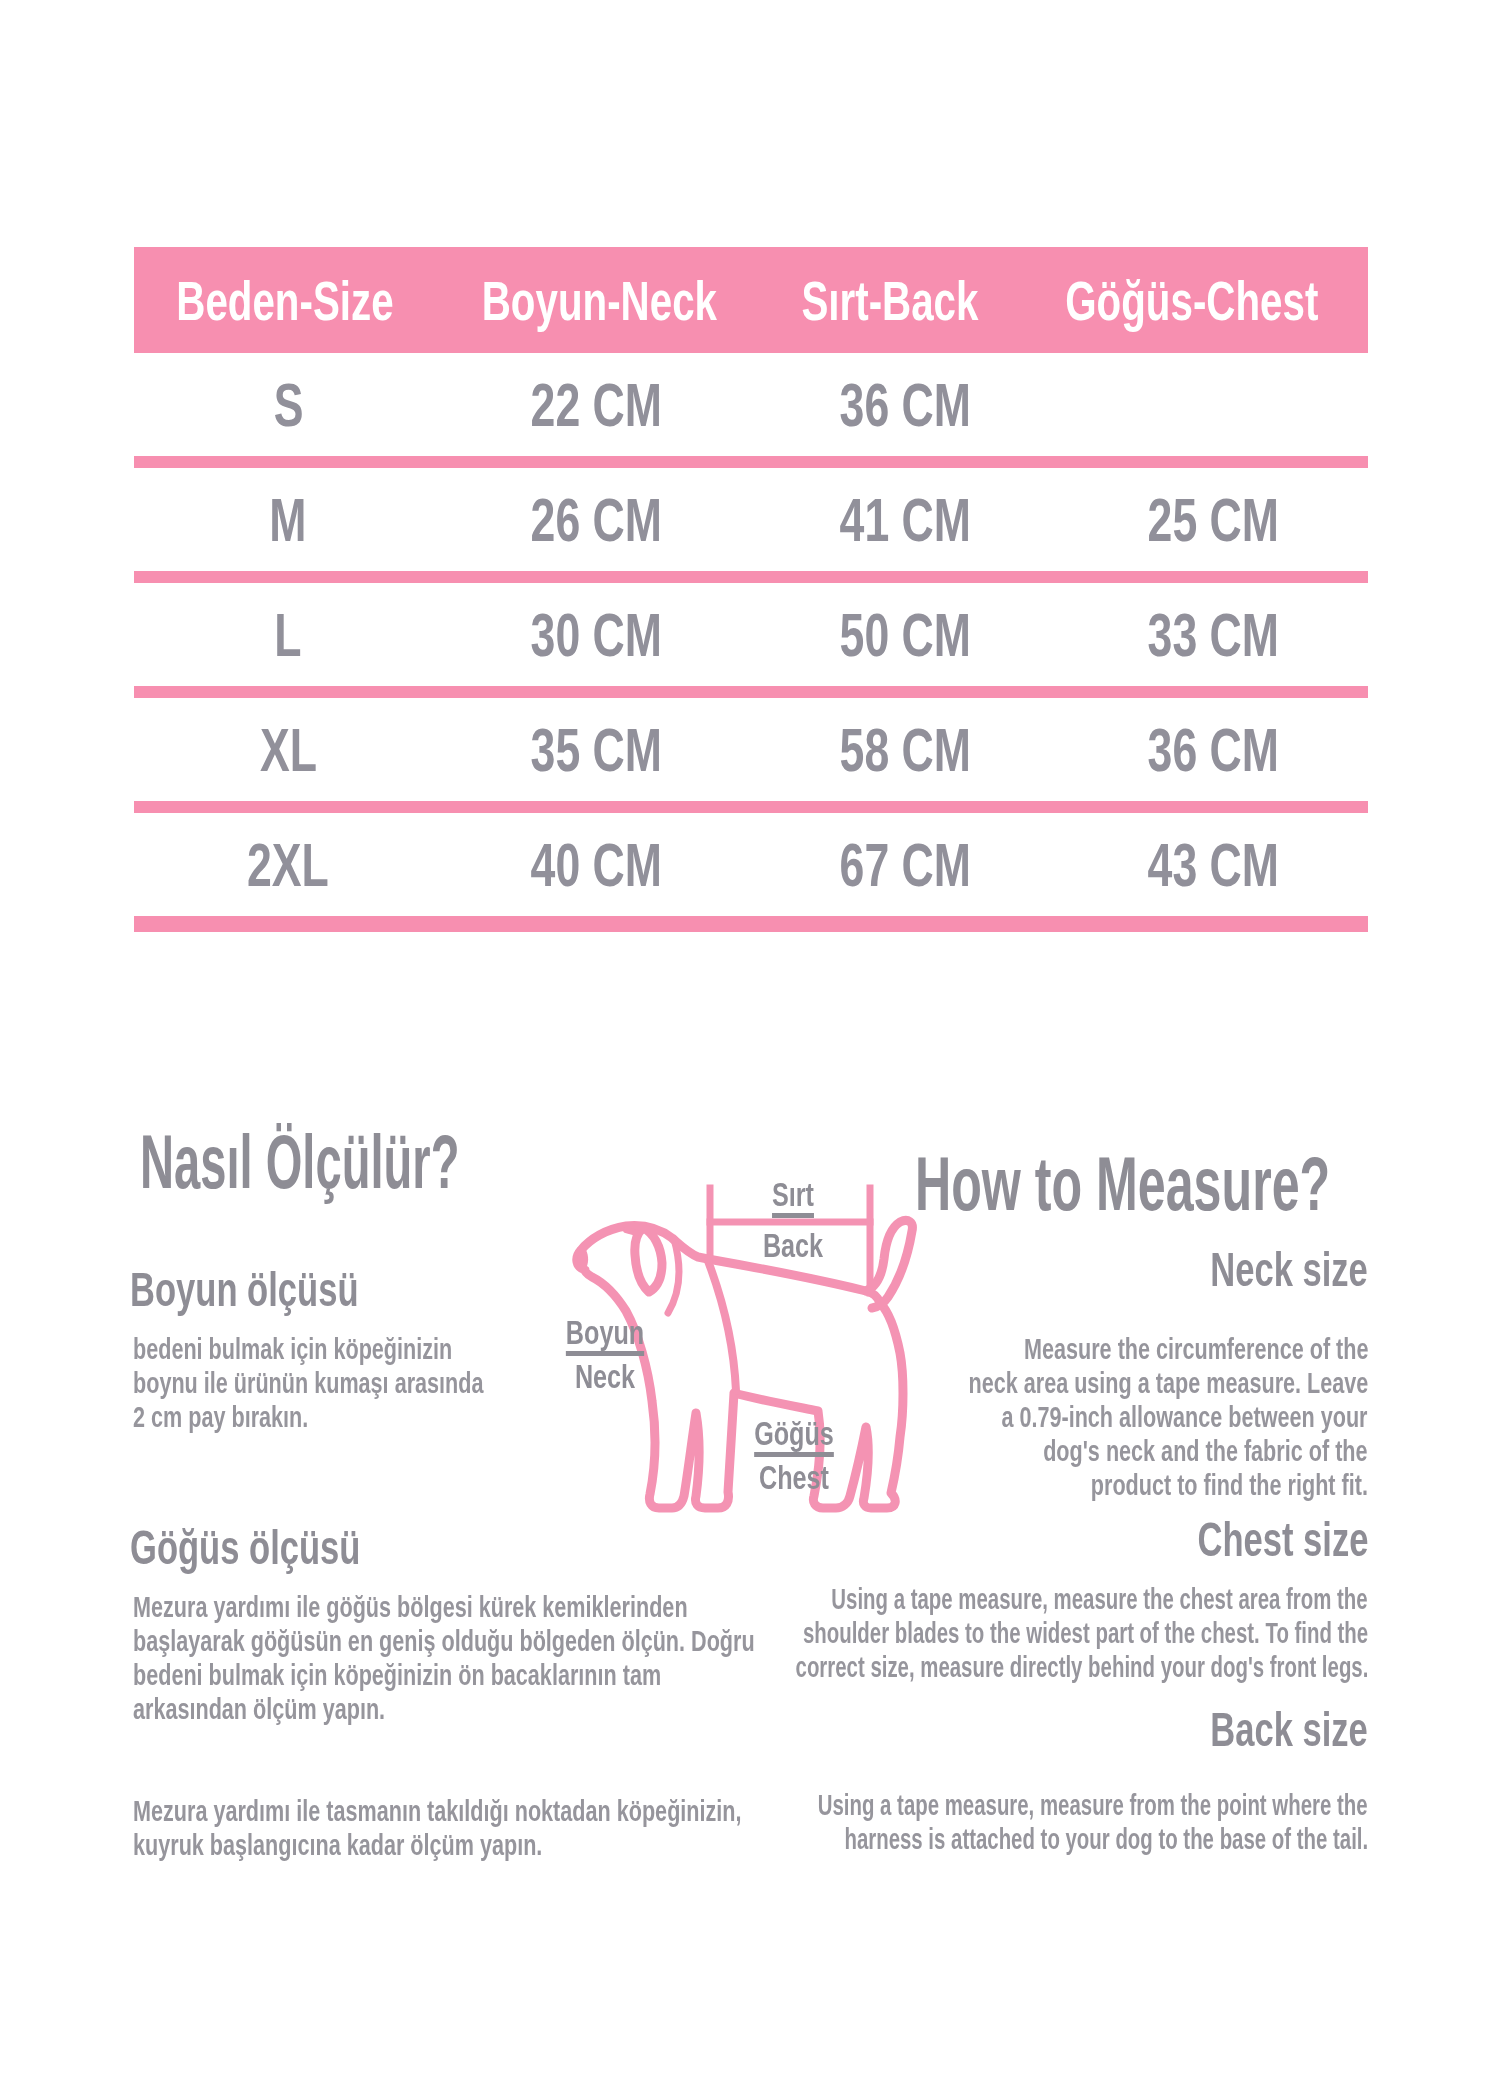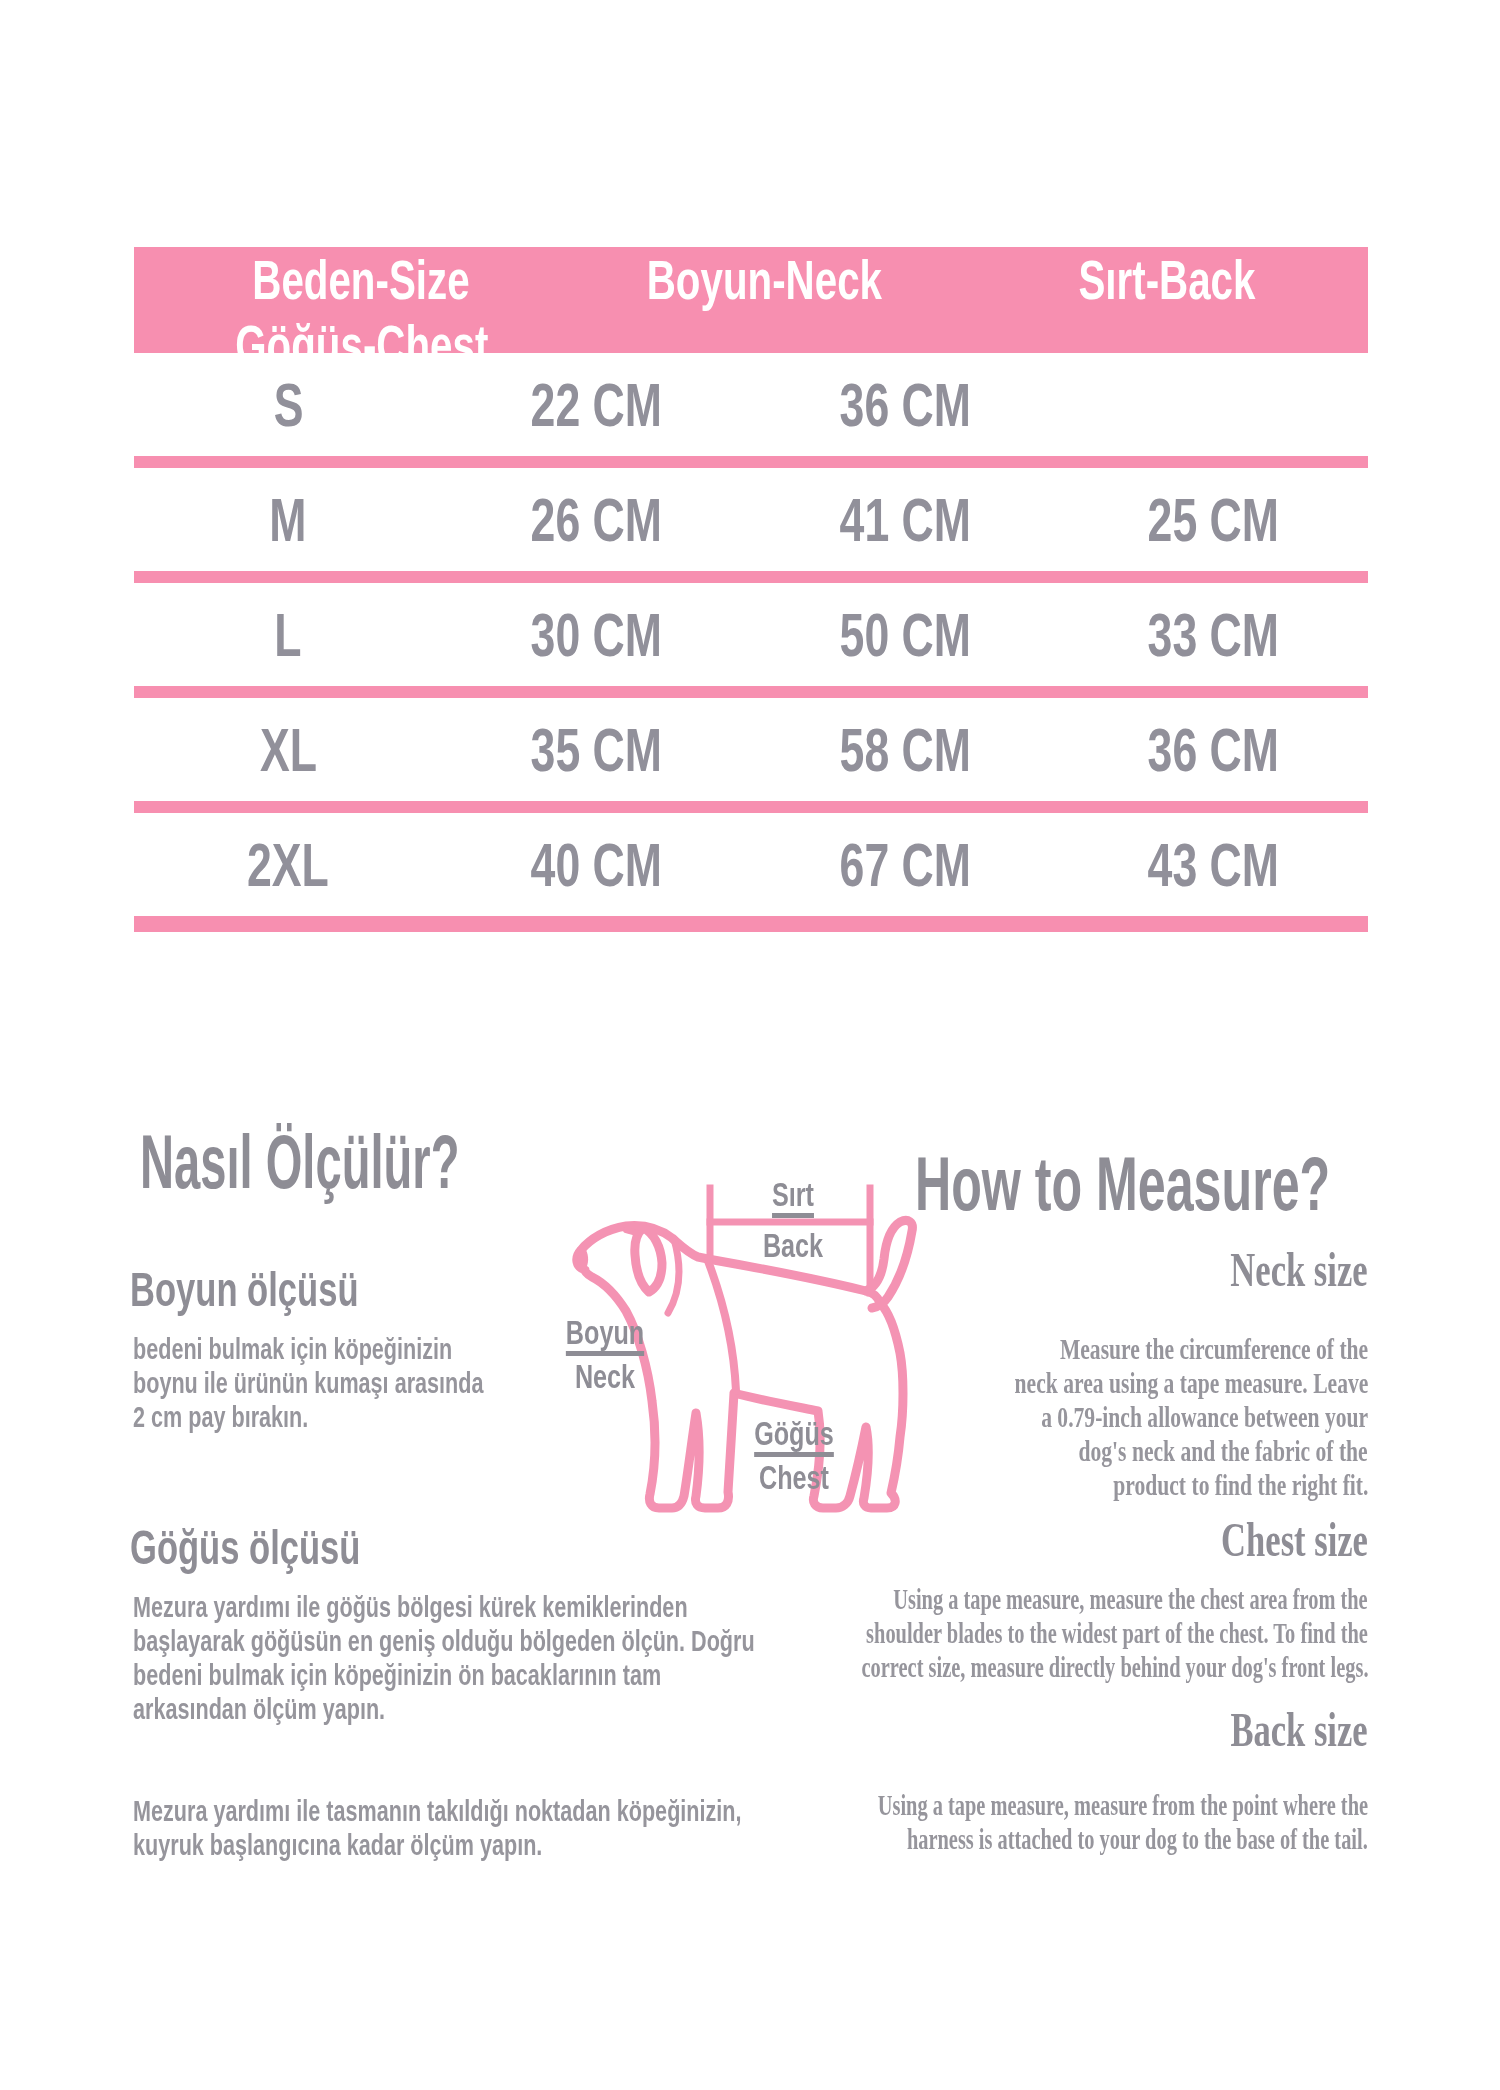--- a/index.html
+++ b/index.html
@@ -18,39 +18,39 @@
   
   .cx{display:inline-block;white-space:nowrap;transform:scaleX(0.72);}
   .cx-c{transform-origin:50% 50%;}
   .cx-l{transform-origin:left top;}
   .cx-r{transform-origin:right top;}
 
   
   .stable{position:absolute;left:134px;top:247px;width:1234px;}
   .thead{
     height:106px;background:var(--pink);
-    display:grid;grid-template-columns:repeat(3,1fr);align-items:center;padding-left:26px;
+    display:grid;grid-template-columns:repeat(4,1fr);align-items:center;
   }
   .hcell{text-align:center;color:#fff;font-size:56px;}
   .srow{
     height:115px;border-bottom:12px solid var(--pink);
     display:grid;grid-template-columns:repeat(4,1fr);align-items:center;
   }
   .srow.last{height:119px;border-bottom:16px solid var(--pink);}
   .vcell{text-align:center;color:var(--val-gray);font-size:62px;}
 
   
   .h1{position:absolute;font-size:76px;color:var(--head-gray);}
   .h1-tr{left:140px;top:1118px;}
   .h1-en{right:170px;top:1118px;text-align:right;margin-top:22px;}
   .h2{font-size:48px;color:var(--head-gray);}
   .para{font-size:30px;line-height:34px;color:var(--body-gray);}
   .blk{position:absolute;}
   .blk-l{left:130px;text-align:left;}
-  .blk-r{right:132px;text-align:right;font-family:Liberation Serif, serif;}
+  .blk-r{right:132px;text-align:right;}
 
   
   .diagram{position:absolute;left:548px;top:1175px;width:400px;height:350px;}
   .diagram svg{position:absolute;left:0;top:0;}
   .dlabel{
     position:absolute;transform:translateX(-50%) scaleX(0.74);
     font-size:34px;color:var(--head-gray);white-space:nowrap;text-align:center;
   }
   .dlabel.u{text-decoration:underline;text-decoration-thickness:5px;text-underline-offset:7px;}
 </style>

